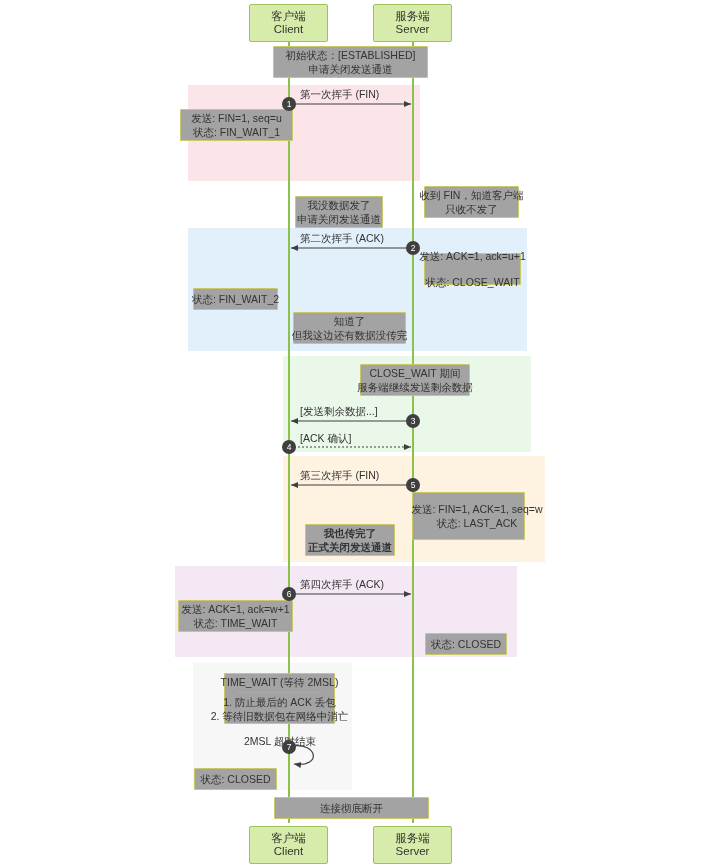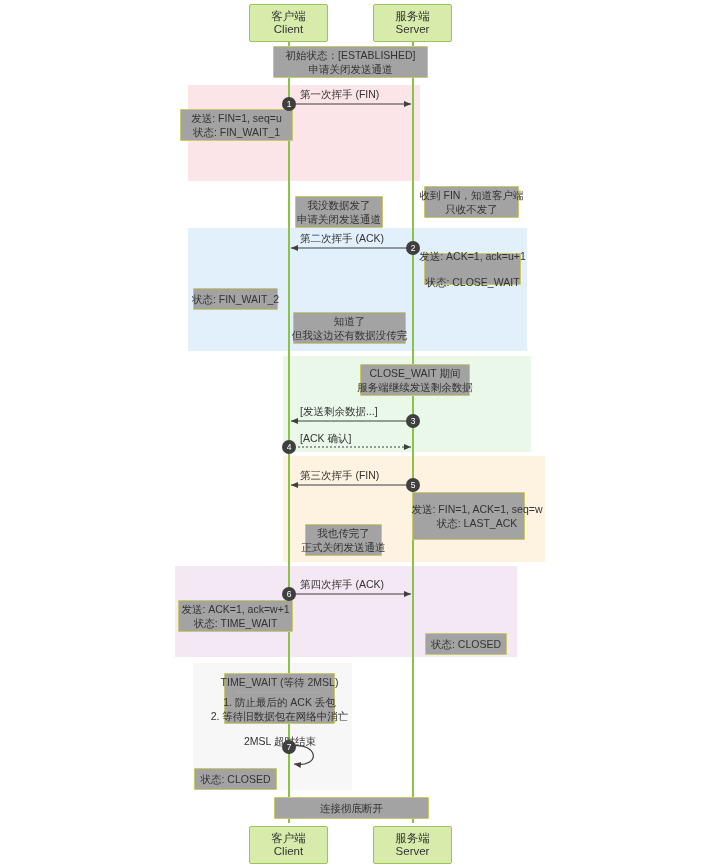--- a/index.html
+++ b/index.html
@@ -128,21 +128,21 @@
   <div class="note" style="left:360px;top:364px;width:110px;height:32px;">
     <span class="ln">CLOSE_WAIT 期间</span>
     <span class="ln">服务端继续发送剩余数据</span>
   </div>
 
   <div class="note" style="left:412px;top:492px;width:113px;height:48px;padding-left:23px;">
     <span class="ln">发送: FIN=1, ACK=1, seq=w</span>
     <span class="ln">状态: LAST_ACK</span>
   </div>
 
-  <div class="note" style="left:305px;top:524px;width:77px;height:32px;">
+  <div class="note" style="left:305px;top:524px;width:90px;height:32px;font-weight:bold;">
     <span class="ln">我也传完了</span>
     <span class="ln">正式关闭发送通道</span>
   </div>
 
   <div class="note" style="left:178px;top:600px;width:115px;height:32px;">
     <span class="ln">发送: ACK=1, ack=w+1</span>
     <span class="ln">状态: TIME_WAIT</span>
   </div>
 
   <div class="note" style="left:425px;top:633px;width:82px;height:22px;">

